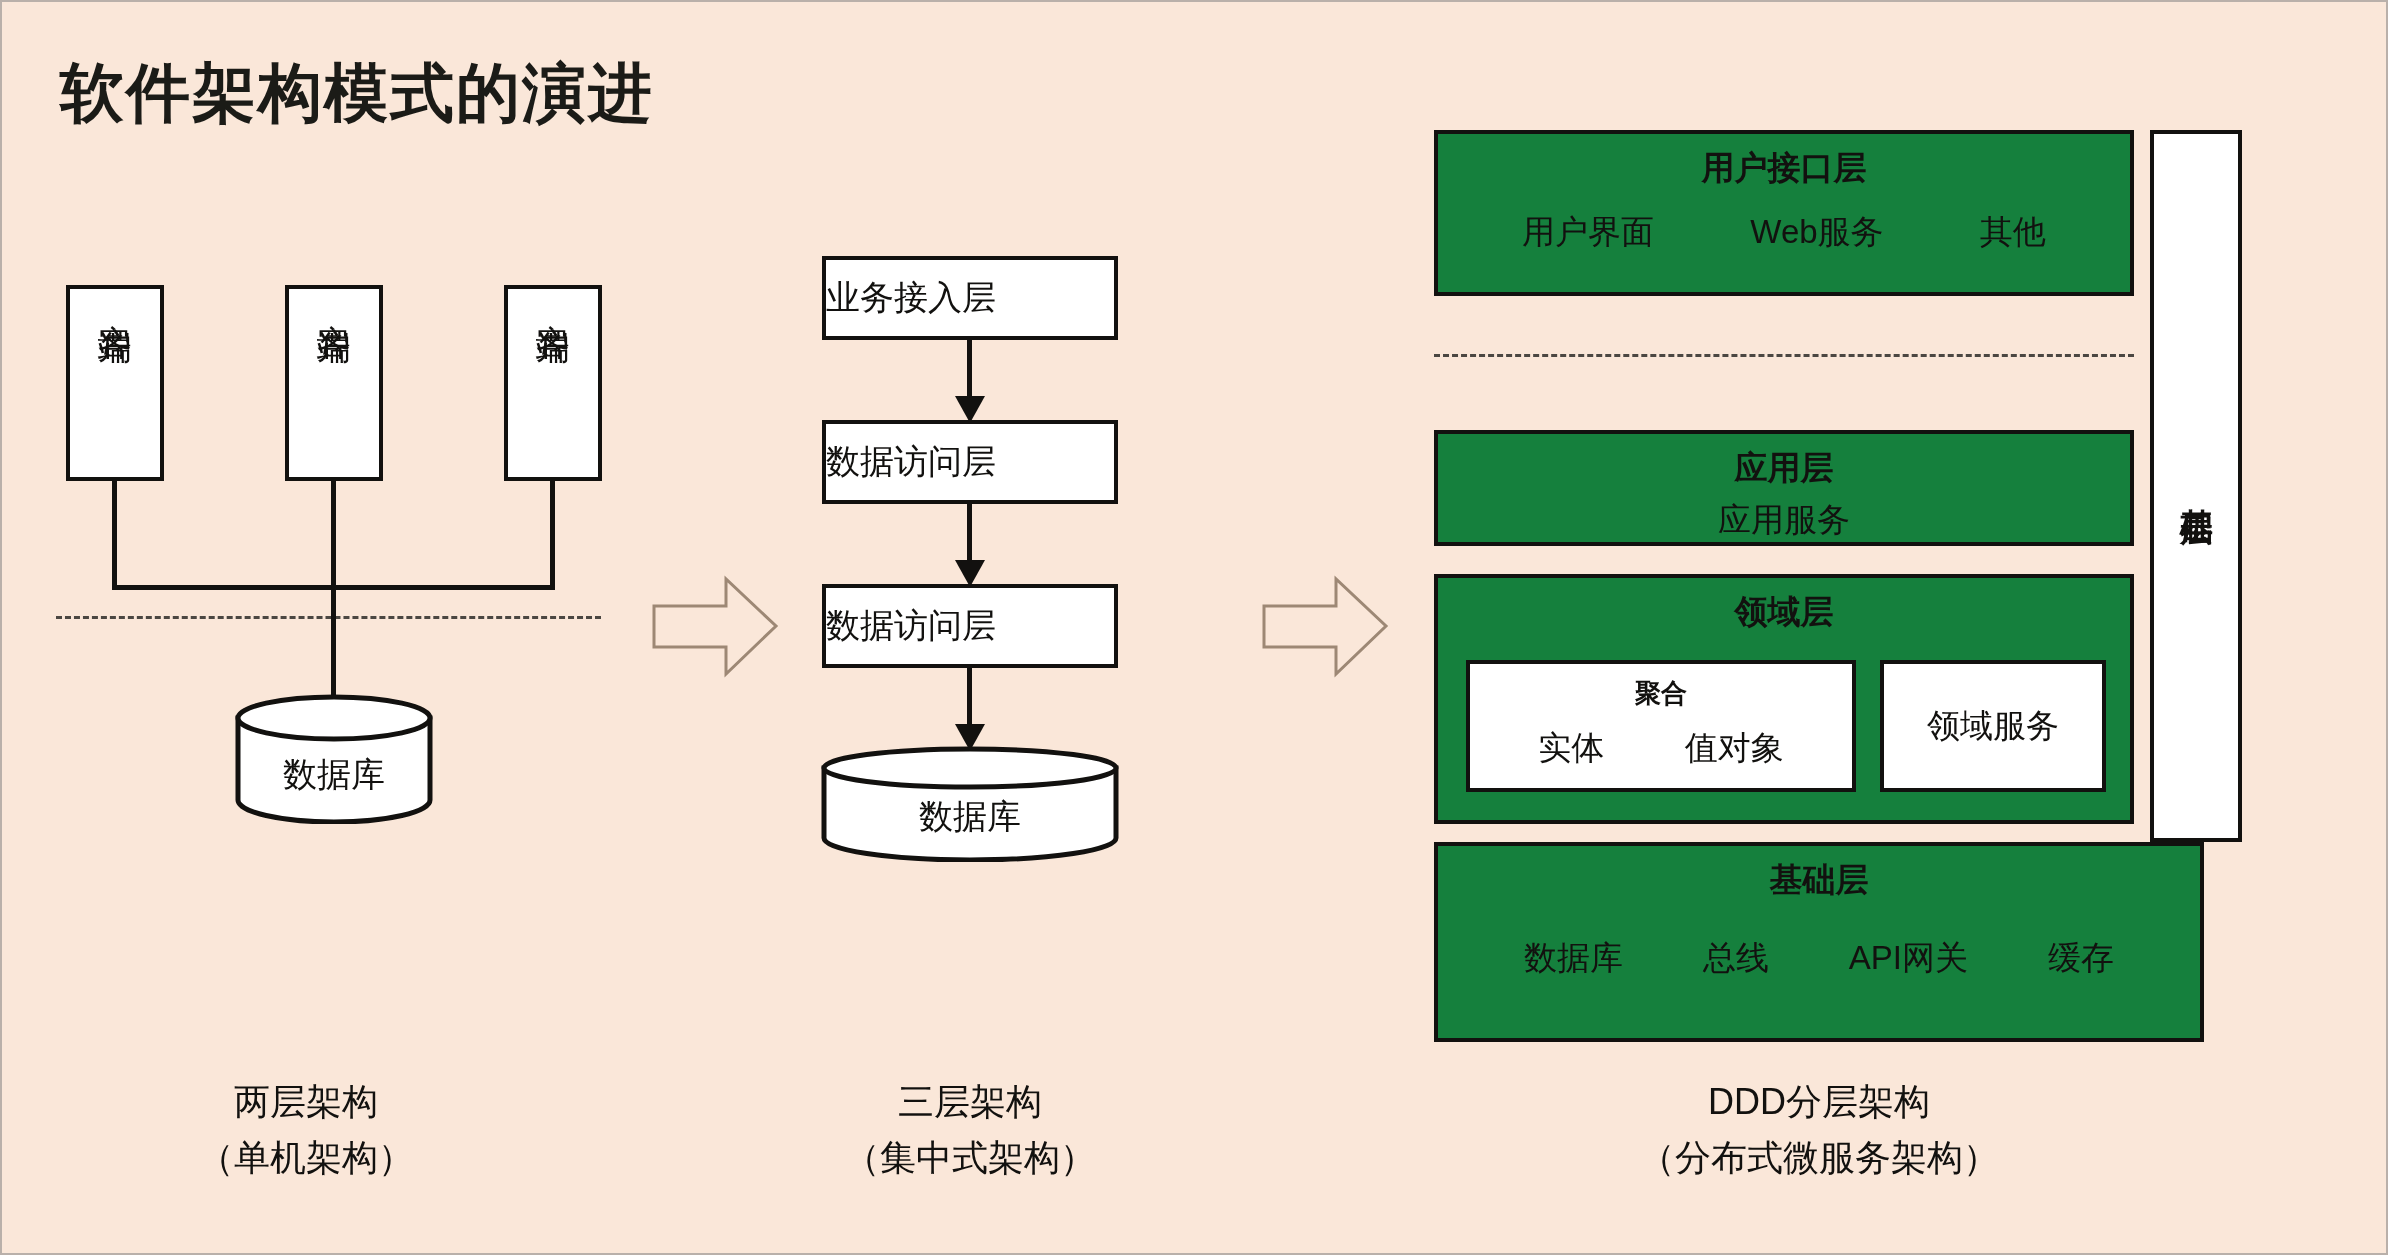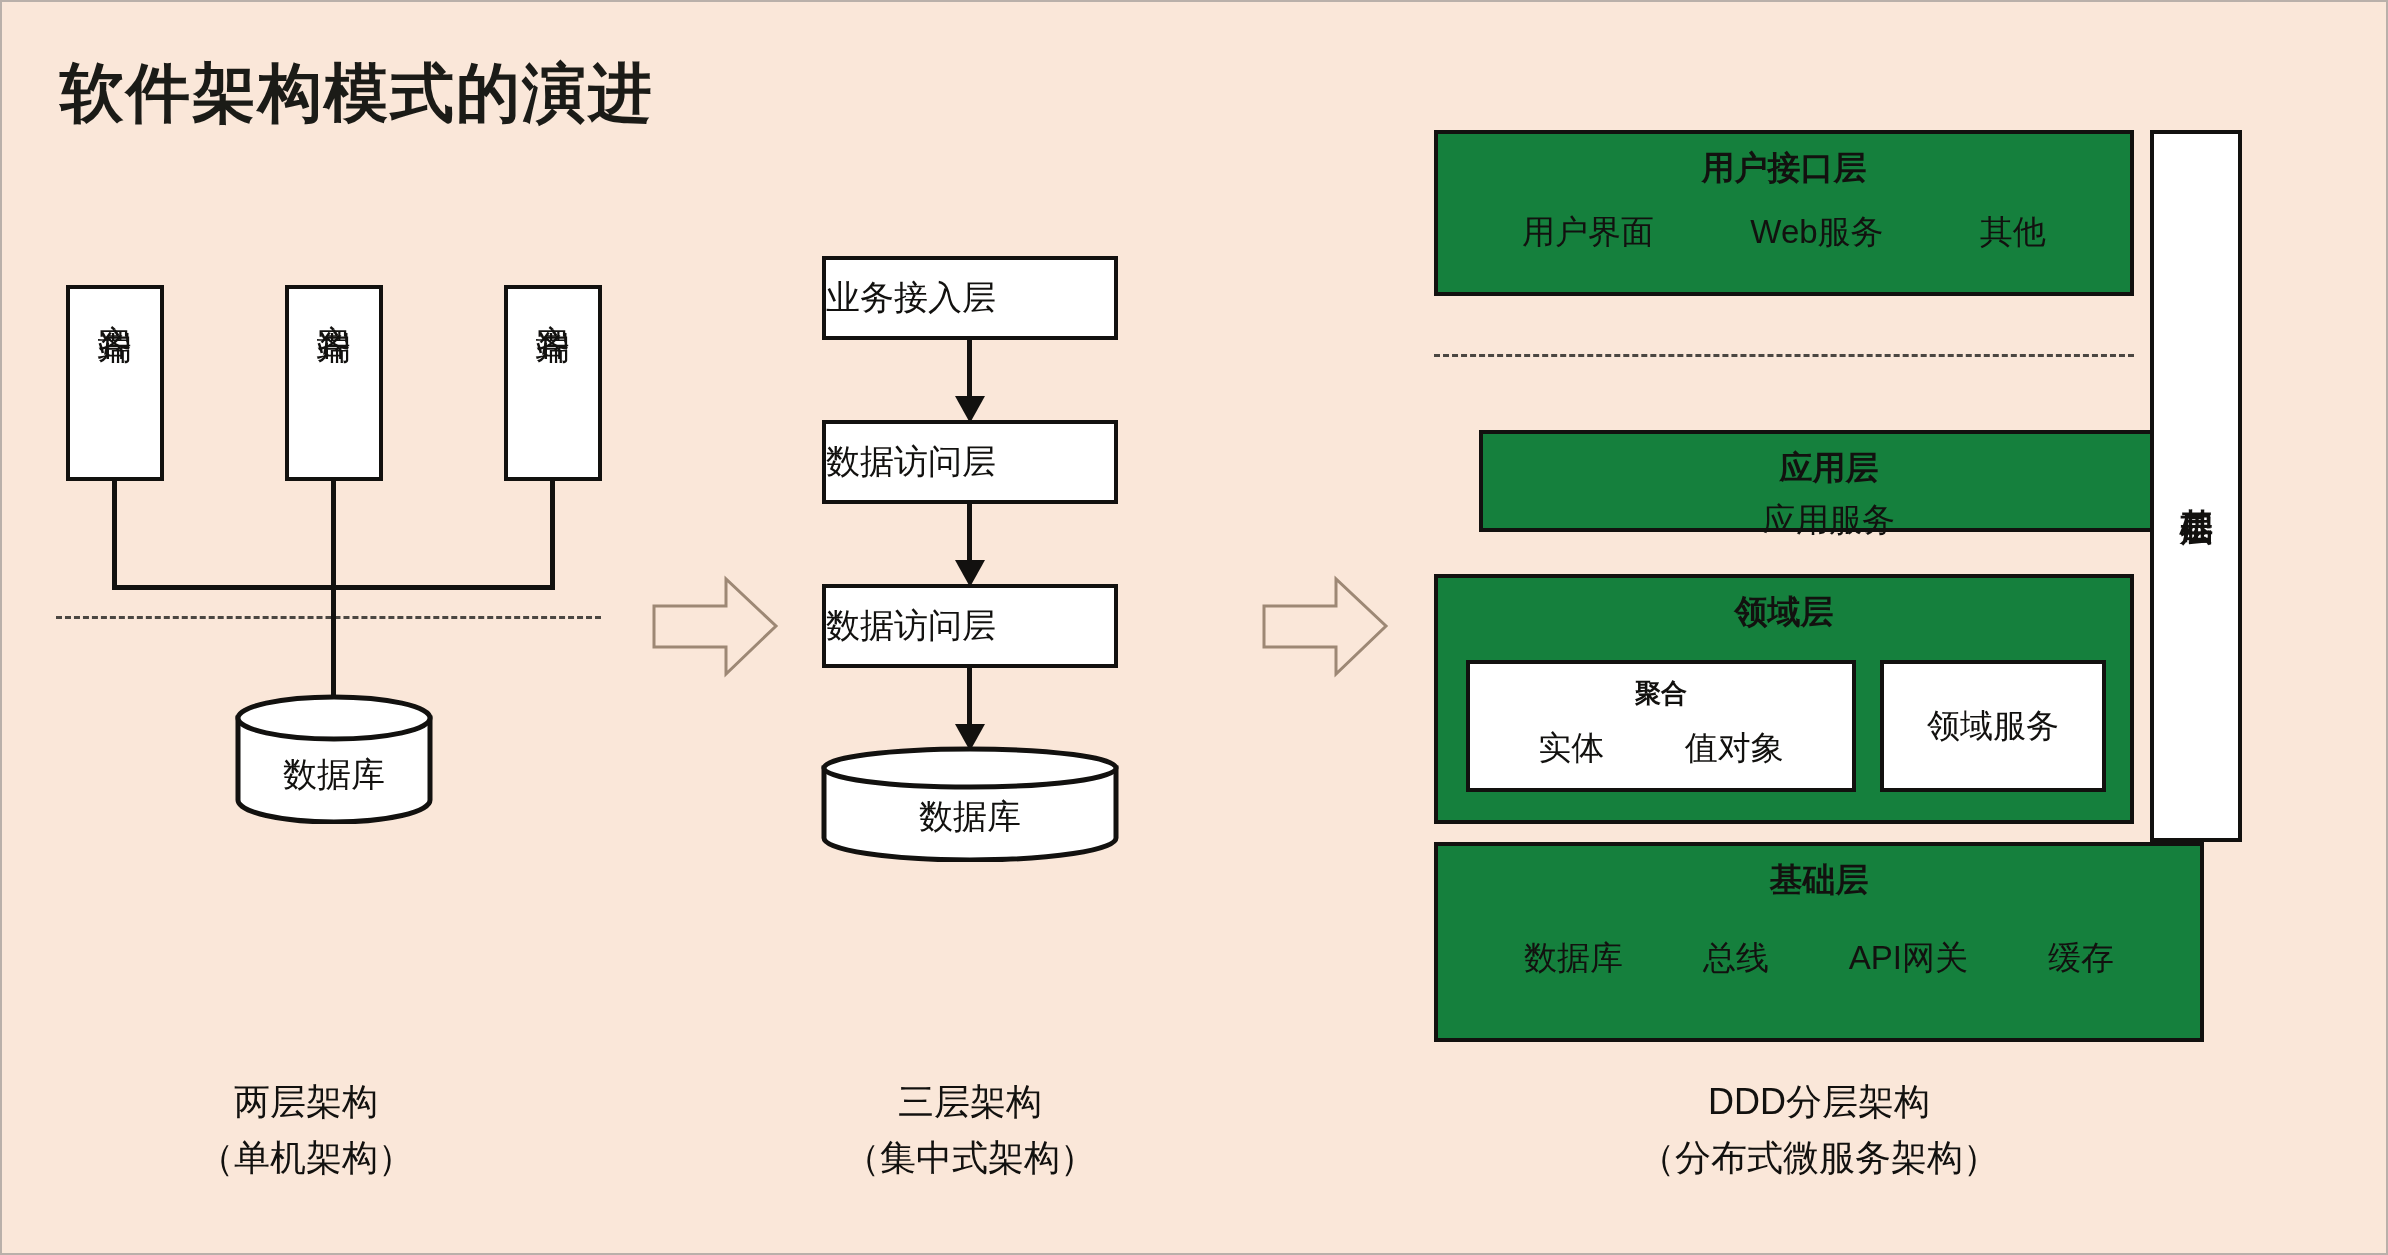--- a/index.html
+++ b/index.html
@@ -255,21 +255,21 @@
       <div class="layer-title">用户接口层</div>
       <div class="layer-items" style="top:76px; padding:0 36px;">
         <span>用户界面</span>
         <span>Web服务</span>
         <span>其他</span>
       </div>
     </div>
 
     <div class="dashline" style="left:1432px; top:352px; width:700px;"></div>
 
-    <div class="ddd-layer" style="left:1432px; top:428px; width:700px; height:102px;margin-left:45px;">
+    <div class="ddd-layer" style="left:1432px; top:428px; width:700px; height:116px;">
       <div class="layer-title">应用层</div>
       <div class="layer-items" style="top:64px;">
         <span>应用服务</span>
       </div>
     </div>
 
     <div class="ddd-layer" style="left:1432px; top:572px; width:700px; height:250px;">
       <div class="layer-title">领域层</div>
 
       <div class="sub-box" style="left:28px; top:82px; width:390px; height:132px;">

